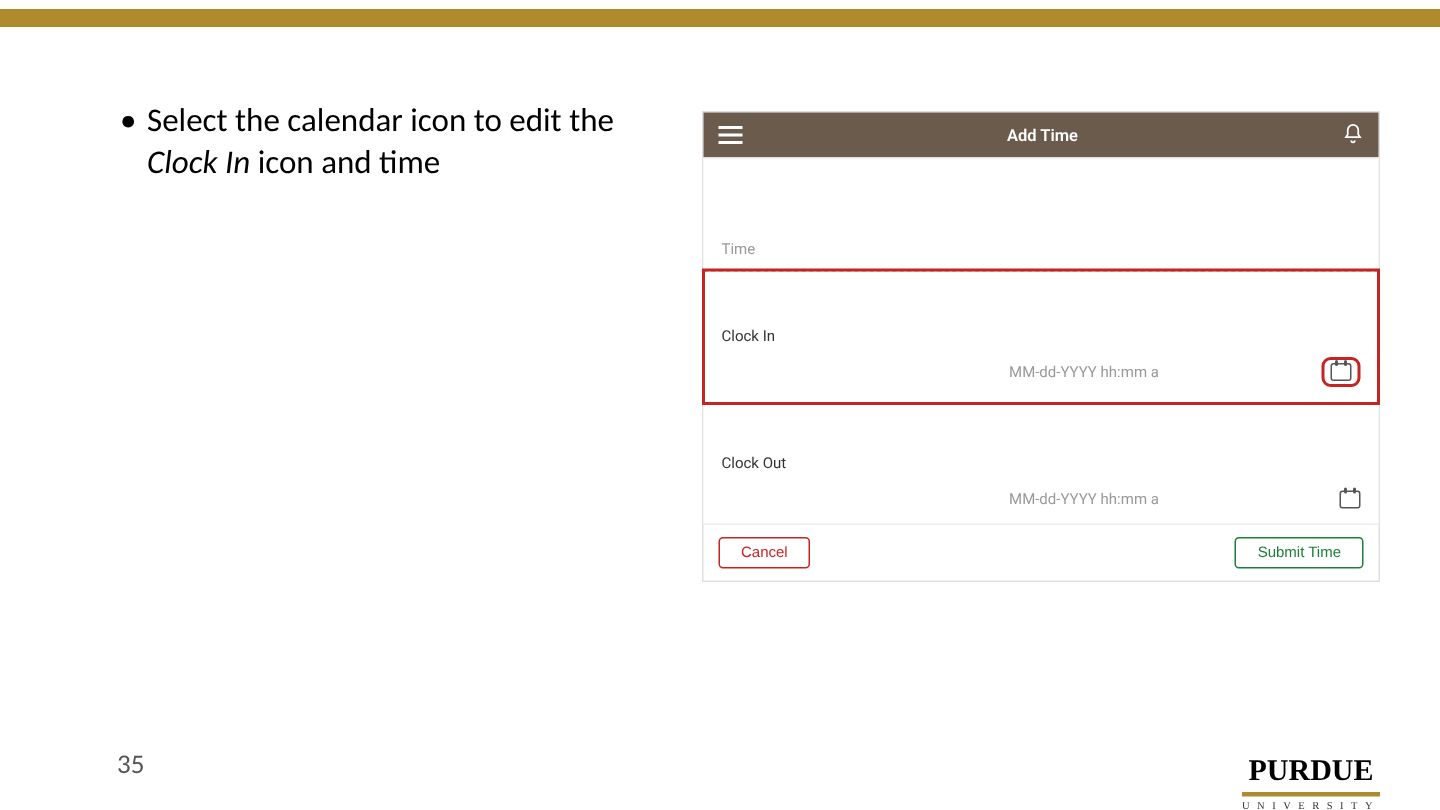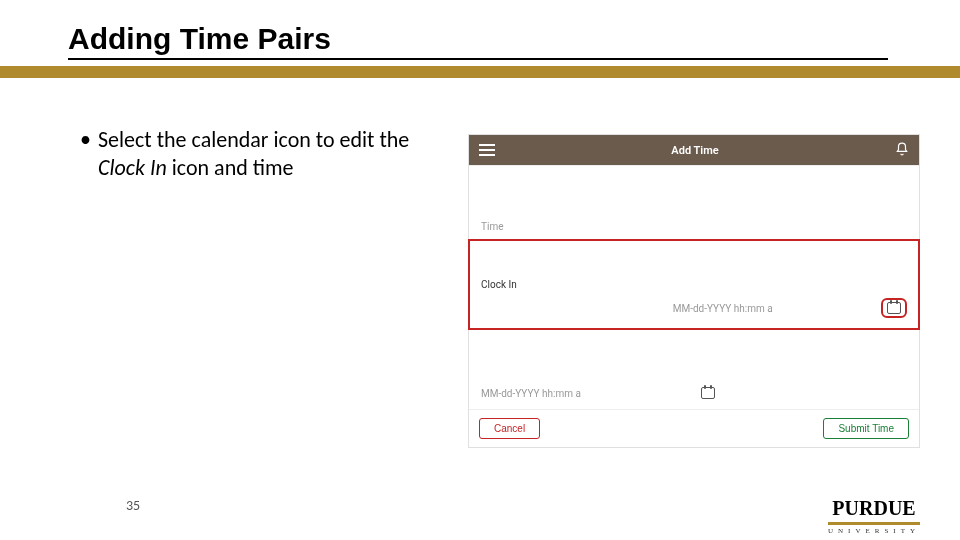--- a/index.html
+++ b/index.html
@@ -30,33 +30,29 @@
   .row.data-row .col-left { color: #333; }
   .row.highlight { outline: 2px solid #c62323; outline-offset: -1px; border-top: 1px dashed #999; border-bottom: 1px dashed #999; }
   .cal-icon { border: 1px solid #555; border-radius: 2px; width: 14px; height: 12px; position: relative; display: inline-block; }
   .cal-icon::before { content: ""; position: absolute; top: -3px; left: 2px; width: 2px; height: 4px; background: #555; border-radius: 1px; }
   .cal-icon::after { content: ""; position: absolute; top: -3px; right: 2px; width: 2px; height: 4px; background: #555; border-radius: 1px; }
   .cal-highlight-box { border: 2px solid #c62323; border-radius: 6px; padding: 2px 4px; display: inline-flex; align-items: center; }
   .button-row { display: flex; justify-content: space-between; padding: 8px 10px; gap: 12px; border-top: 1px solid #eee; }
   .btn { border: 1px solid; border-radius: 3px; padding: 4px 14px; font-size: 10px; background: #fff; cursor: pointer; }
   .btn-cancel { border-color: #c62323; color: #c62323; }
   .btn-submit { border-color: #1a7f37; color: #1a7f37; }
-  .page-num { position: absolute; left: 78px; bottom: 26px; font-size: 14px; color: #555; margin-left: 48px; }
+  .page-num { position: absolute; left: 78px; bottom: 26px; font-size: 18px; color: #555; }
   .logo { position: absolute; right: 40px; bottom: 5px; text-align: center; }
   .logo-top { font-family: Georgia, "Times New Roman", serif; font-weight: 900; font-size: 20px; letter-spacing: 0px; color: #000; border-bottom: 3px solid #b08b2e; padding-bottom: 2px; }
   .logo-bot { font-family: Georgia, serif; font-size: 7px; letter-spacing: 5px; color: #333; margin-top: 2px; }
 </style>
 </head>
 <body>
 
 <div class="slide">
-  <div class="title-wrap">
-    <h1 class="title">Adding Time Pairs</h1>
-    <hr class="thin-rule">
-  </div>
   <div class="gold-bar"></div>
 
   <div class="body">
     <div class="left">
       <div class="bullet-row">
         <span class="bullet-dot">•</span>
         <span class="bullet-text">
           <span>Select the calendar icon to edit the </span><span class="italic">Clock In</span><span> icon and time</span>
         </span>
       </div>
@@ -89,20 +85,21 @@
           <div class="col-left">Clock In</div>
           <div class="col-right">
             <span>MM-dd-YYYY hh:mm a</span>
             <span class="cal-highlight-box">
               <span class="cal-icon"></span>
             </span>
           </div>
         </div>
 
         <div class="row data-row">
+          <div class="col-left">Clock Out</div>
           <div class="col-right">
             <span>MM-dd-YYYY hh:mm a</span>
             <span class="cal-icon"></span>
           </div>
         </div>
 
         <div class="button-row">
           <button class="btn btn-cancel">Cancel</button>
           <button class="btn btn-submit">Submit Time</button>
         </div>

